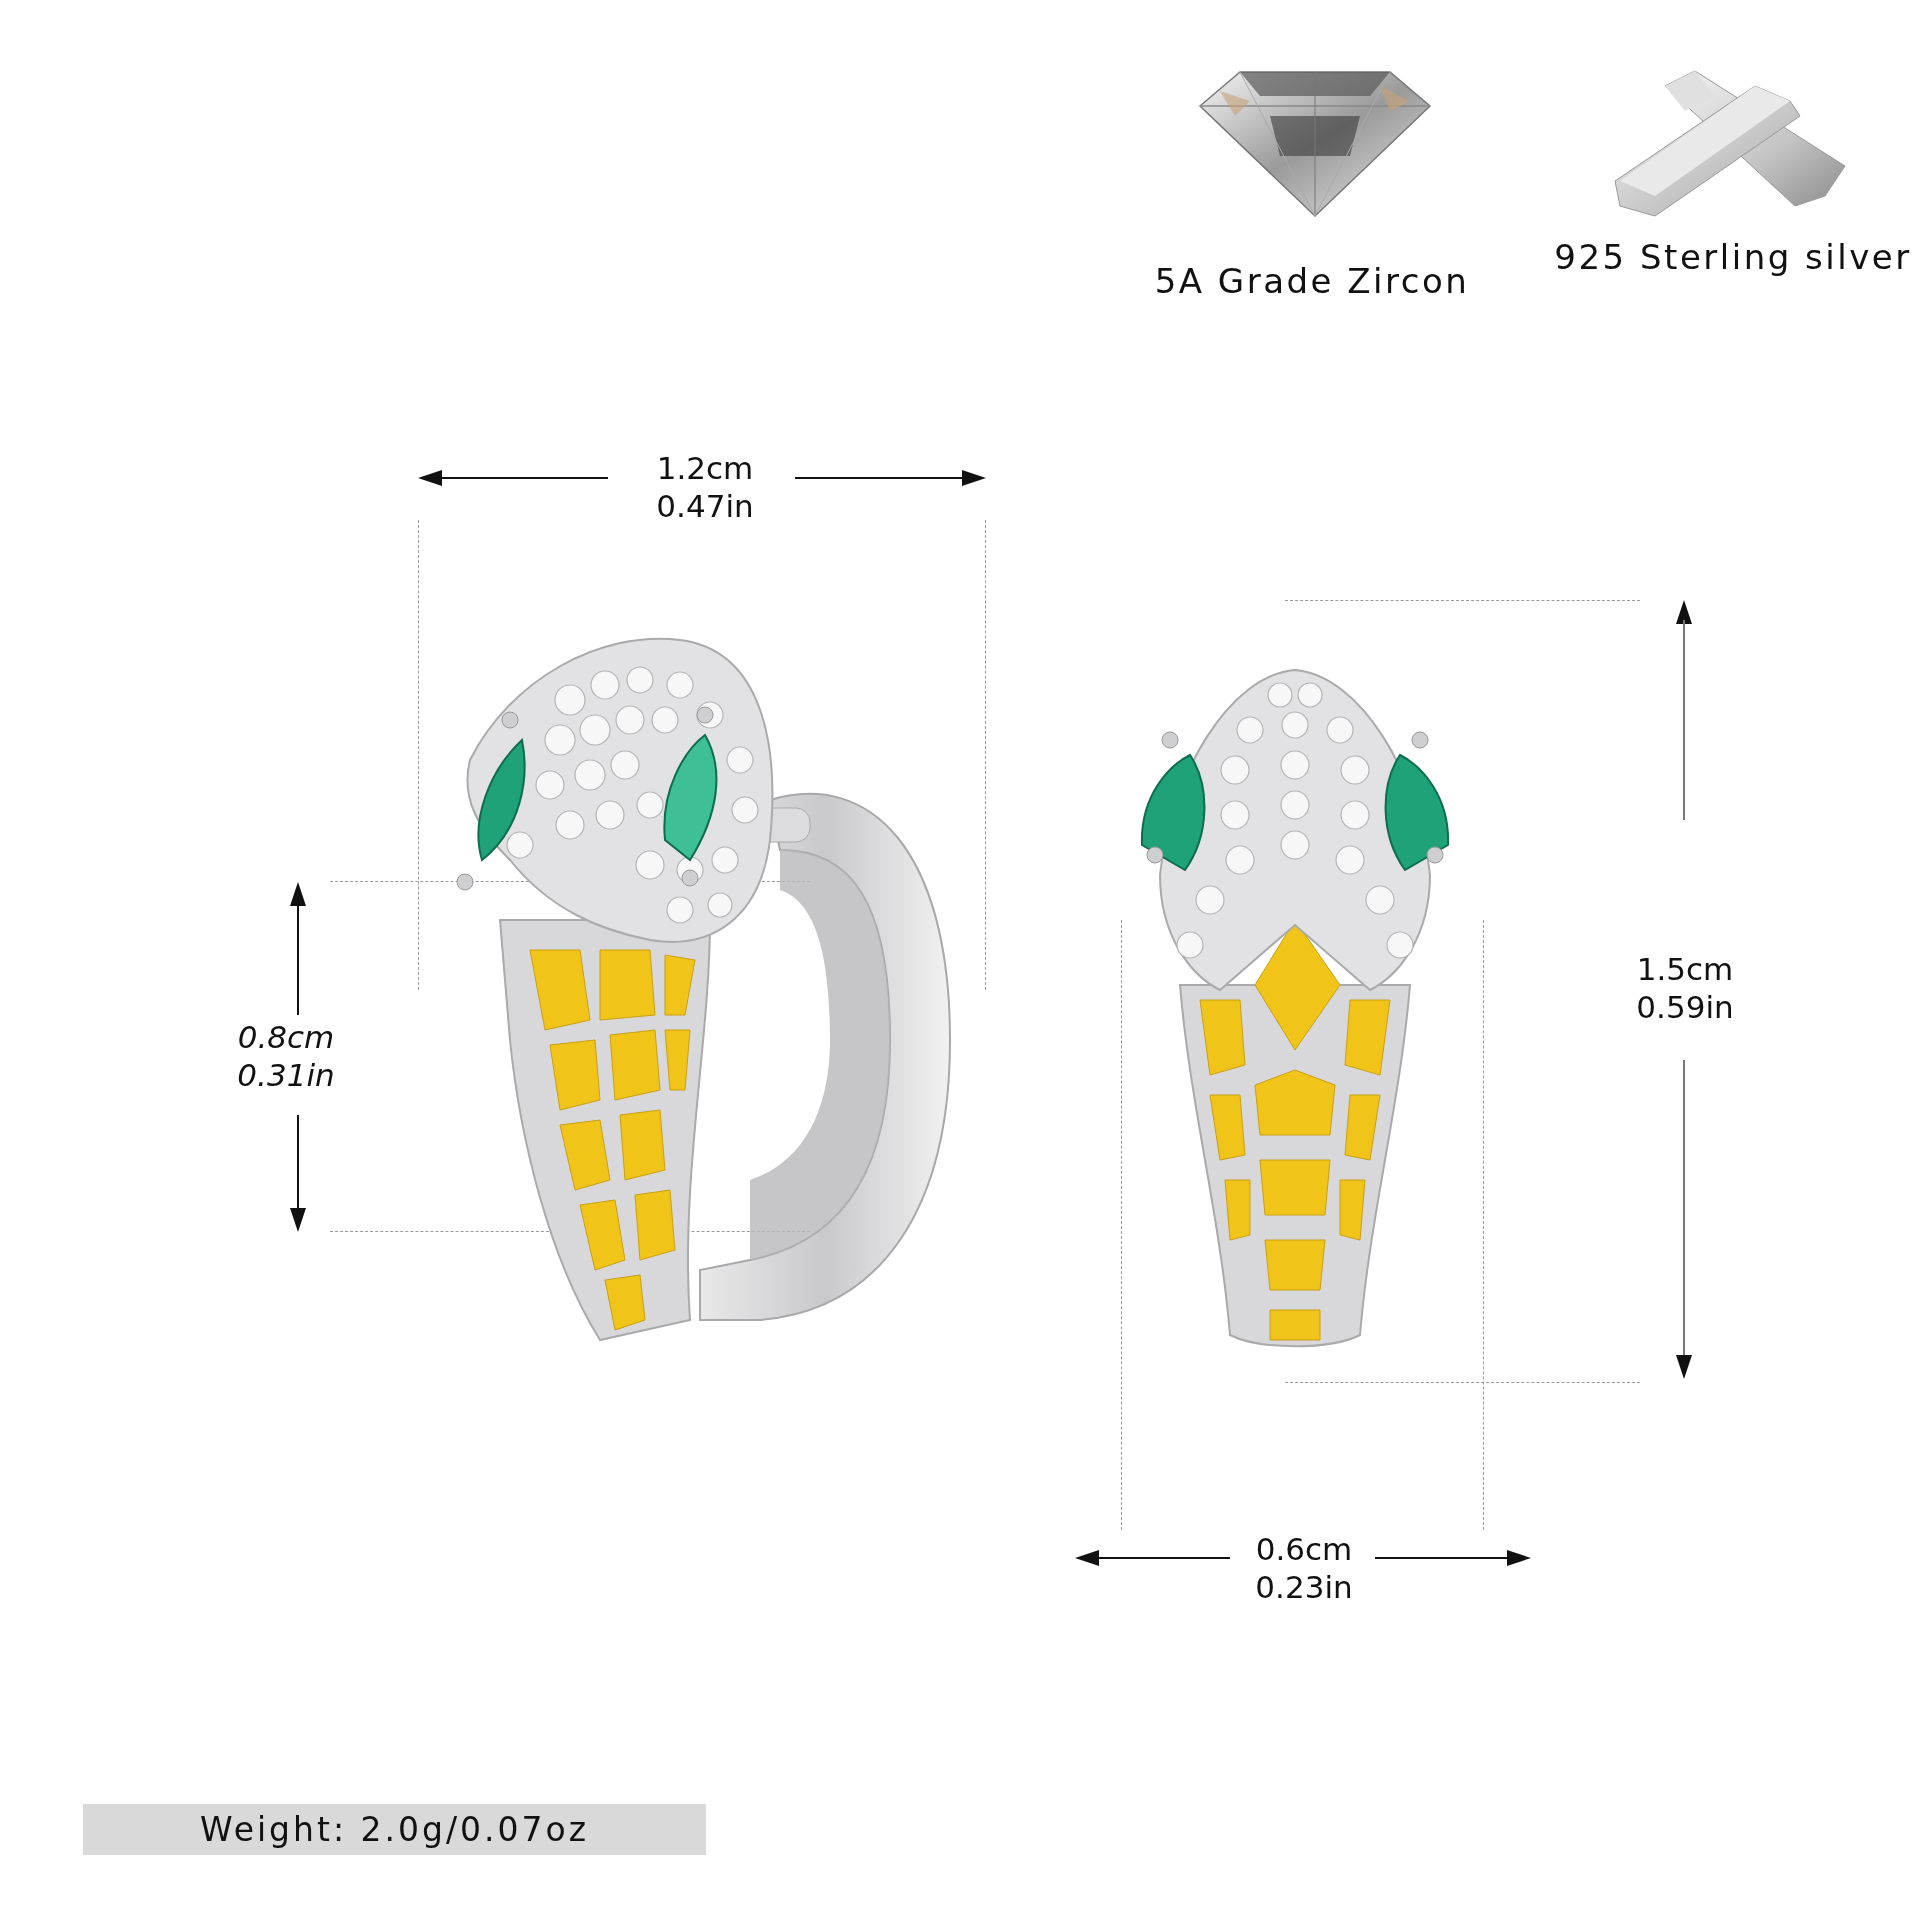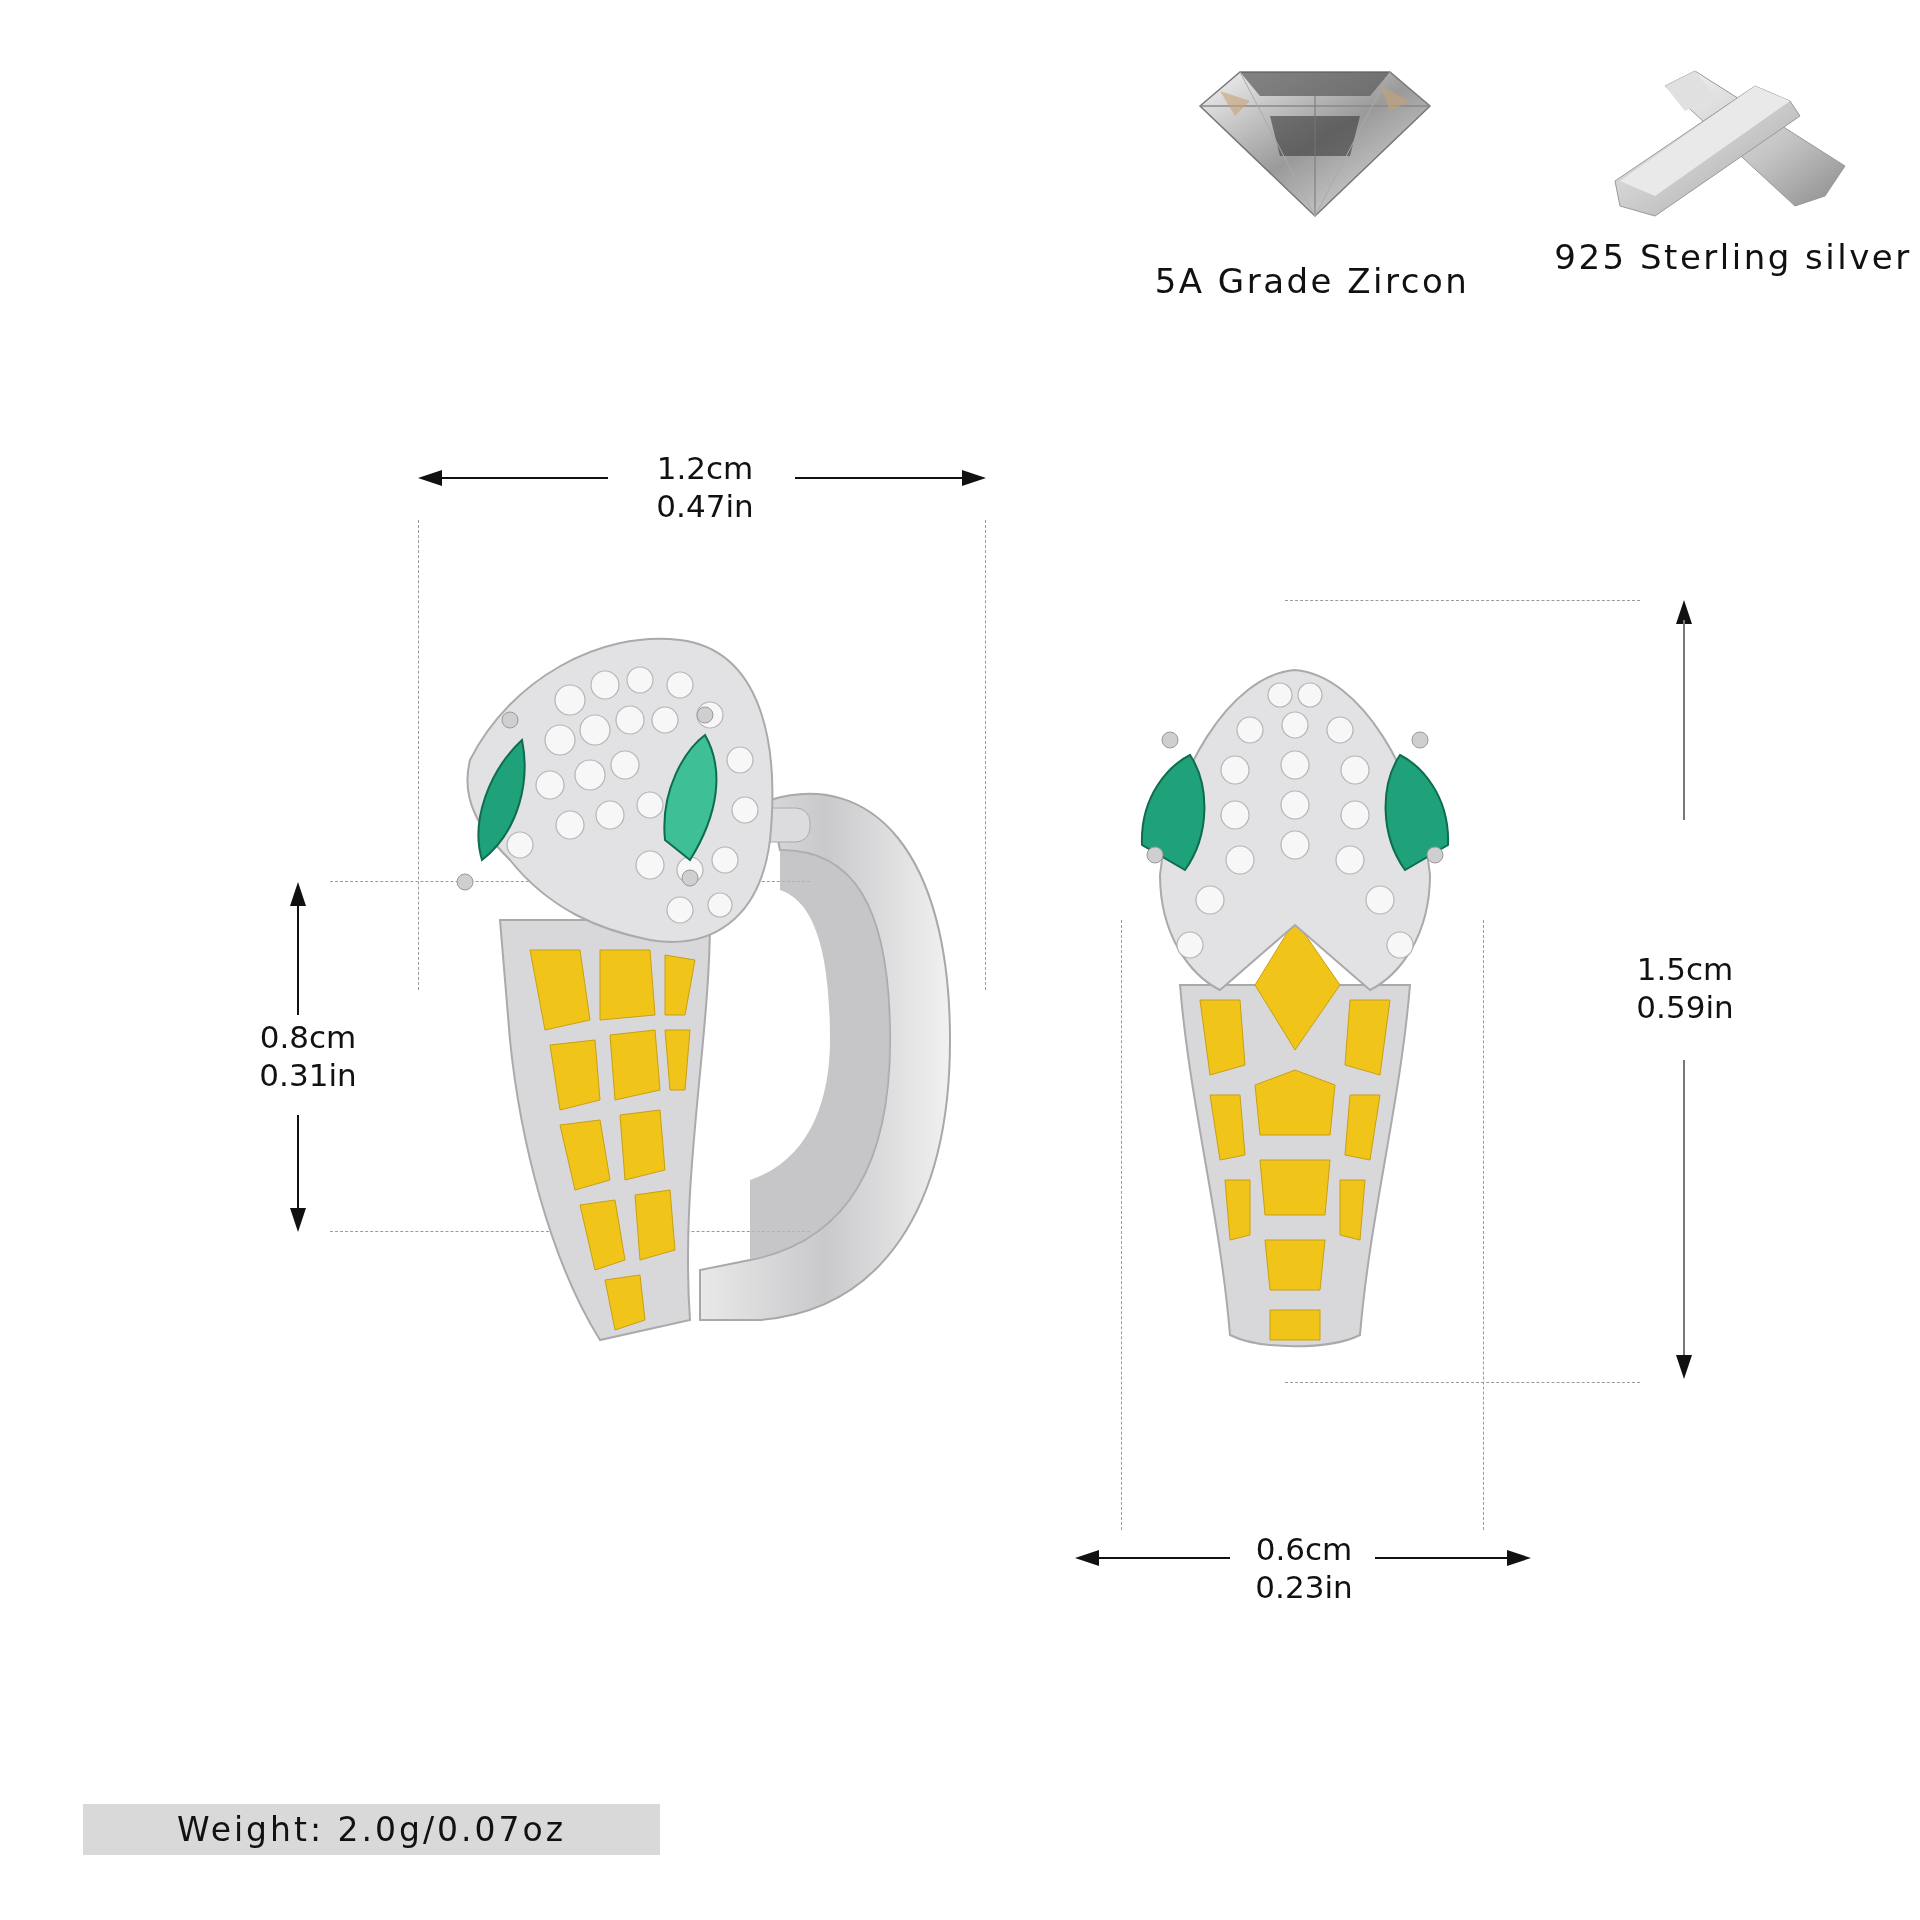--- a/index.html
+++ b/index.html
@@ -78,21 +78,21 @@
   </div>
   <div class="abs dash-v" style="left:418px;top:520px;height:470px;"></div>
   <div class="abs dash-v" style="left:985px;top:520px;height:470px;"></div>
 </div>
 
 <div class="abs" style="left:0;top:0;">
   <div class="abs arrow-u" style="left:290px;top:882px;"></div>
   <div class="abs" style="left:297px;top:900px;width:2px;height:115px;background:#111;"></div>
   <div class="abs" style="left:297px;top:1115px;width:2px;height:100px;background:#111;"></div>
   <div class="abs arrow-d" style="left:290px;top:1208px;"></div>
-  <div class="abs dim" style="left:308px;top:1018px;">
+  <div class="abs dim" style="left:286px;top:1018px;font-style:italic;">
     <div>0.8cm</div>
     <div>0.31in</div>
   </div>
   <div class="abs dash-h" style="left:330px;top:881px;width:480px;"></div>
   <div class="abs dash-h" style="left:330px;top:1231px;width:480px;"></div>
 </div>
 
 <svg class="abs" style="left:450px;top:620px;" width="520" height="740" viewBox="0 0 520 740">
   <defs>
     <linearGradient id="silv" x1="0" y1="0" x2="1" y2="0">
@@ -227,15 +227,15 @@
   <div class="abs arrow-l" style="left:1075px;top:1550px;"></div>
   <div class="abs hline" style="left:1090px;top:1557px;width:140px;"></div>
   <div class="abs hline" style="left:1375px;top:1557px;width:140px;"></div>
   <div class="abs arrow-r" style="left:1507px;top:1550px;"></div>
   <div class="abs dim" style="left:1304px;top:1521px;margin-top:9px;">
     <div>0.6cm</div>
     <div>0.23in</div>
   </div>
 </div>
 
-<div class="abs weight-box" style="left:83px;top:1804px;width:577px;height:51px;">
+<div class="abs weight-box" style="left:83px;top:1804px;width:623px;height:51px;">
   <span>Weight: 2.0g/0.07oz</span>
 </div>
 
 </body></html>

